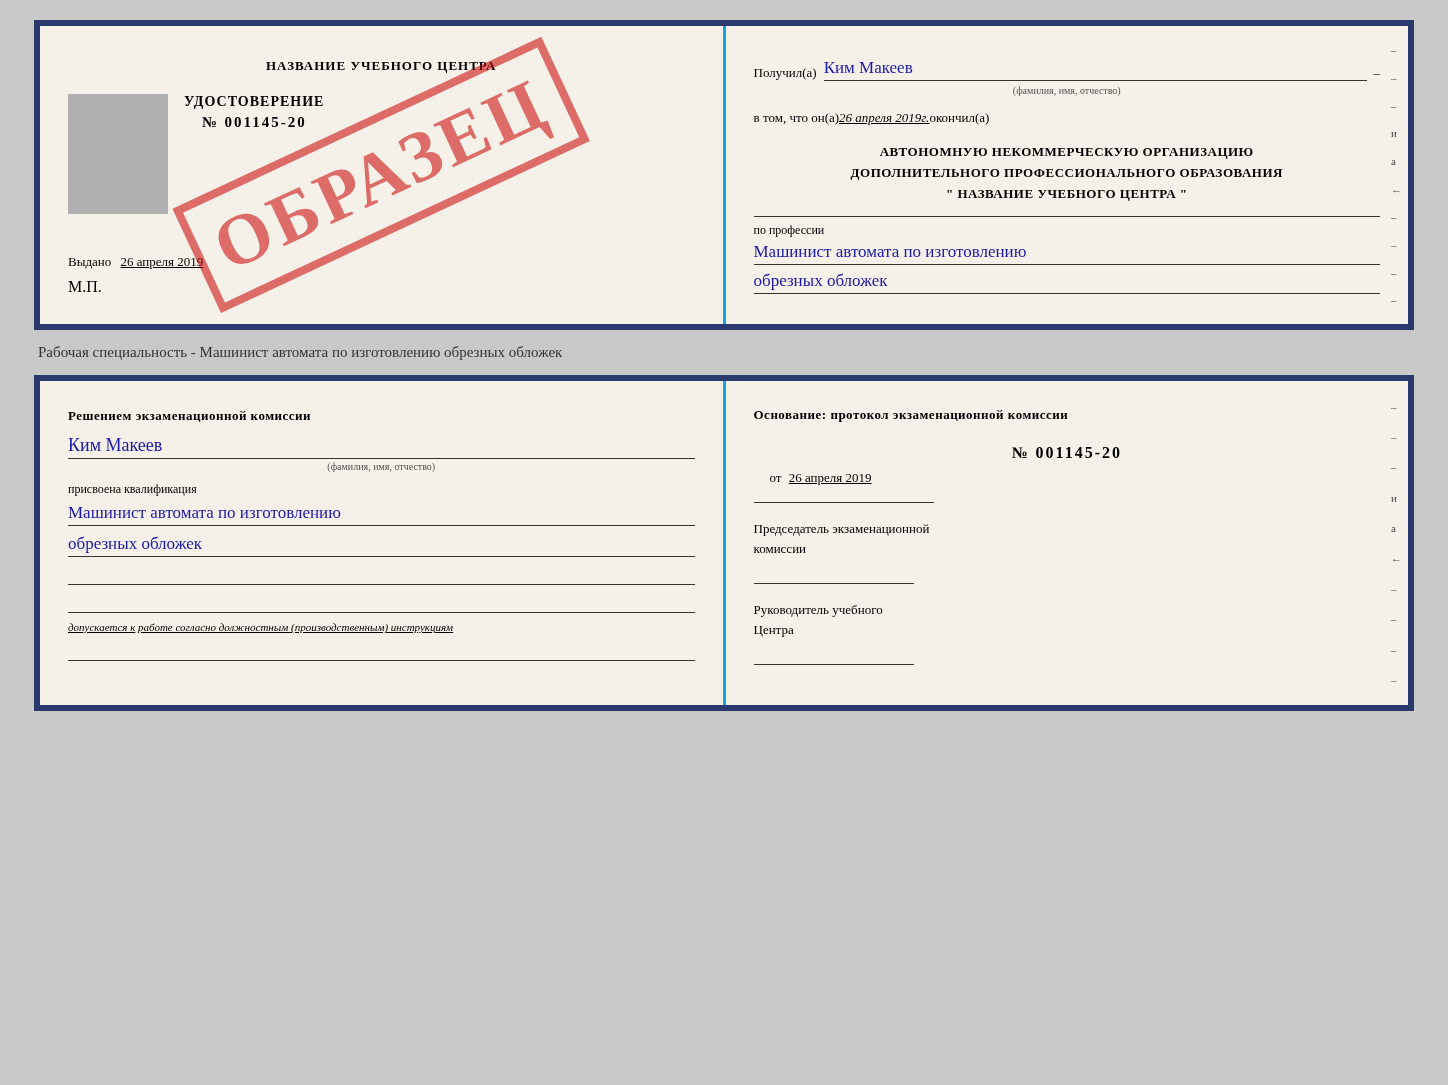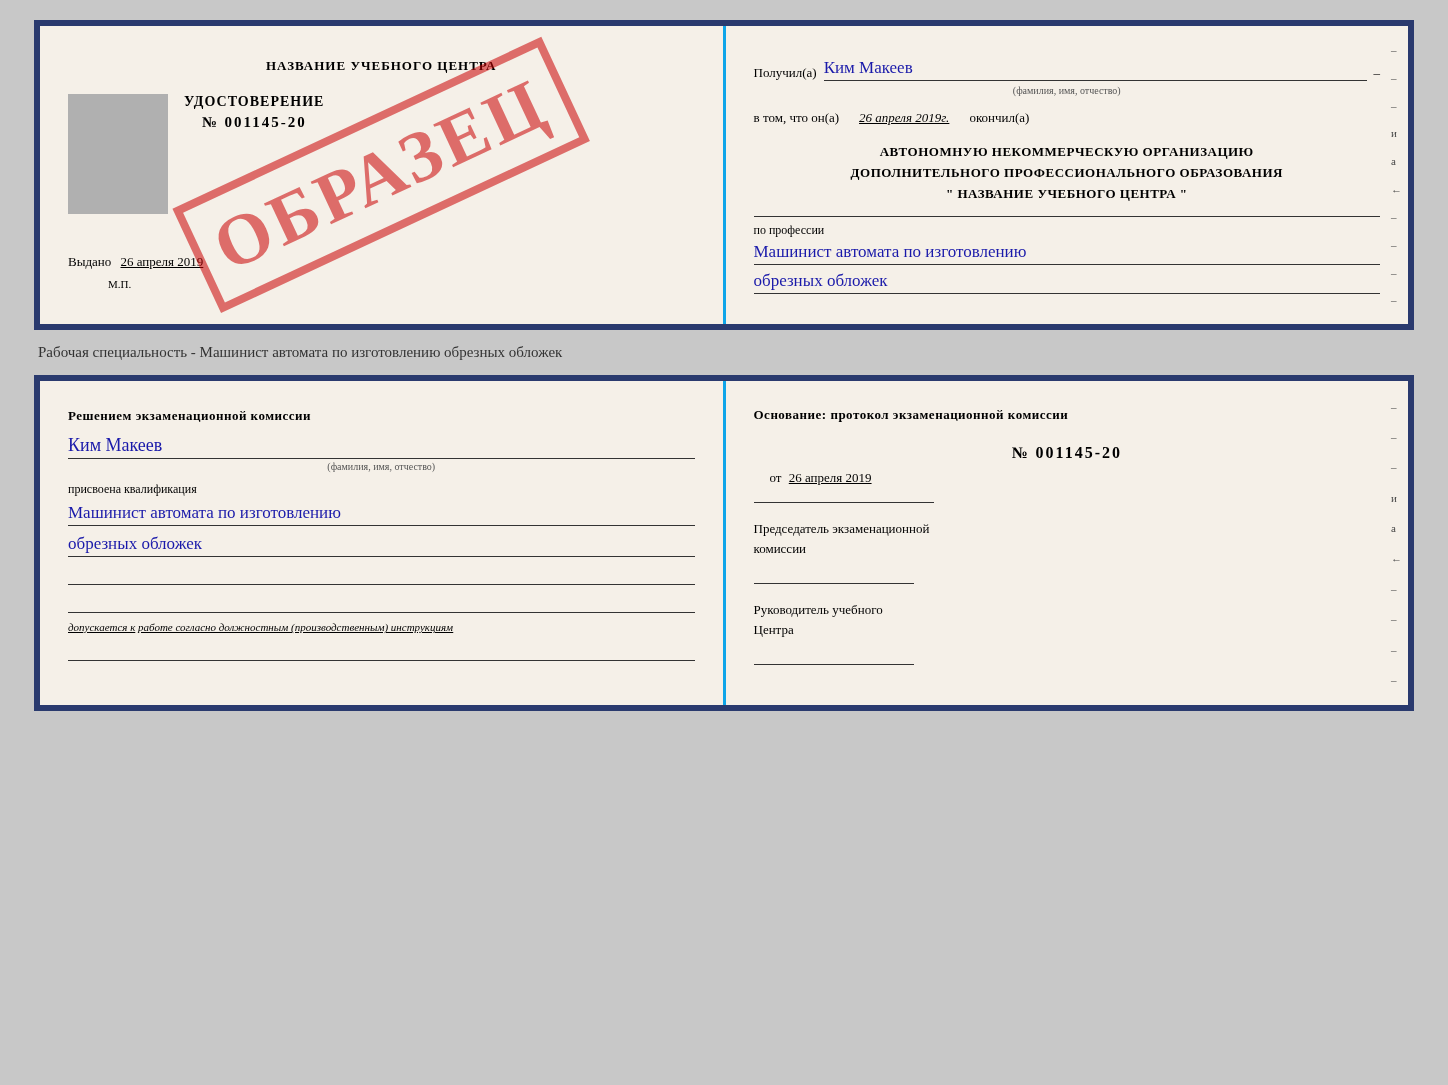--- a/index.html
+++ b/index.html
@@ -87,22 +87,21 @@
     }
 
     .issued-line {
       margin-top: 30px;
       font-size: 13px;
       clear: both;
     }
 
     .mp-line {
       margin-top: 8px;
-      font-size: 11px;
-      margin-left: 40px;
+      font-size: 16px;
     }
 
     
     .watermark {
       position: absolute;
       top: 50%;
       left: 50%;
       transform: translate(-50%, -50%) rotate(-25deg);
       font-size: 72px;
       font-weight: 900;
@@ -143,21 +142,21 @@
       text-align: center;
       color: #555;
       margin-bottom: 14px;
     }
 
     .completion-line {
       font-size: 13px;
       margin-bottom: 16px;
       display: flex;
       align-items: baseline;
-      gap: 20px;
+      gap: 0;
     }
     .completion-date {
       font-style: italic;
       text-decoration: underline;
       font-size: 13px;
     }
 
     .org-block {
       text-align: center;
       font-size: 13px;

